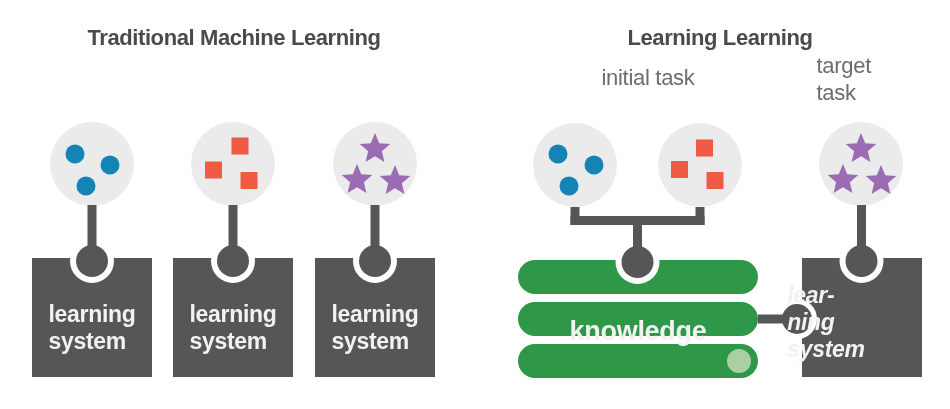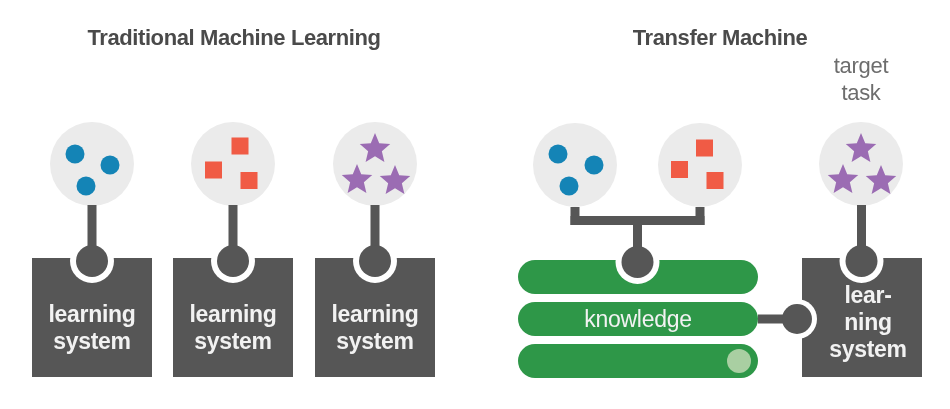--- a/index.html
+++ b/index.html
@@ -3,26 +3,26 @@
 <meta charset="utf-8">
 <style>
   html,body{margin:0;padding:0;background:#fff;}
   .stage{
     position:relative;width:950px;height:409px;background:#ffffff;overflow:hidden;
     font-family:"Liberation Sans", sans-serif;
   }
   .stage svg{position:absolute;left:0;top:0;}
   .lbl{
     position:absolute;transform:translate(-50%,-50%);
-    white-space:pre-line;text-align:center;line-height:27px;
+    white-space:pre-line;line-height:27px;
   }
   .title{font-size:22px;font-weight:bold;color:#4a4a4a;letter-spacing:-0.4px;}
   .subtitle{font-size:22px;color:#6d6d6d;letter-spacing:-0.3px;}
   .boxlabel{font-size:23px;font-weight:bold;color:#f2f2f2;letter-spacing:-0.3px;}
-  .barlabel{font-size:23px;font-weight:normal;color:#f2f2f2;letter-spacing:-0.3px;}
+  .barlabel{font-size:27px;font-weight:bold;color:#f2f2f2;letter-spacing:-0.3px;margin-top:12px;}
 </style>
 </head>
 <body>
 
 <div class="stage">
 
   <svg width="950" height="409" viewBox="0 0 950 409">
 
     <g fill="#ebebeb">
       <circle cx="92" cy="164" r="42"></circle>
@@ -103,28 +103,29 @@
       <circle cx="233" cy="261" r="16"></circle>
       <circle cx="375" cy="261" r="16"></circle>
       <circle cx="637.5" cy="262" r="16"></circle>
       <circle cx="861.5" cy="261" r="16"></circle>
       <circle cx="797" cy="319" r="15"></circle>
     </g>
   </svg>
 
   <div class="lbl title" style="left:234px;top:37px;">Traditional Machine Learning</div>
 
-  <div class="lbl title" style="left:720px;top:37px;">Transfer Machine</div>
+  <div class="lbl title" style="left:720px;top:37px;">Learning Learning</div>
+  <div class="lbl subtitle" style="left:648px;top:77px;">initial task</div>
   <div class="lbl subtitle" style="left:861px;top:79px;">target task</div>
 
   <div class="lbl boxlabel" style="left:92px;top:328px;">learning
 system</div>
   <div class="lbl boxlabel" style="left:233px;top:328px;">learning
 system</div>
   <div class="lbl boxlabel" style="left:375px;top:328px;">learning
 system</div>
 
   <div class="lbl barlabel" style="left:638px;top:319px;">knowledge</div>
-  <div class="lbl boxlabel" style="left:868px;top:322px;">lear-
+  <div class="lbl boxlabel" style="left:826px;top:322px;font-style:italic;">lear-
 ning
 system</div>
 
 </div>
 
 </body></html>

